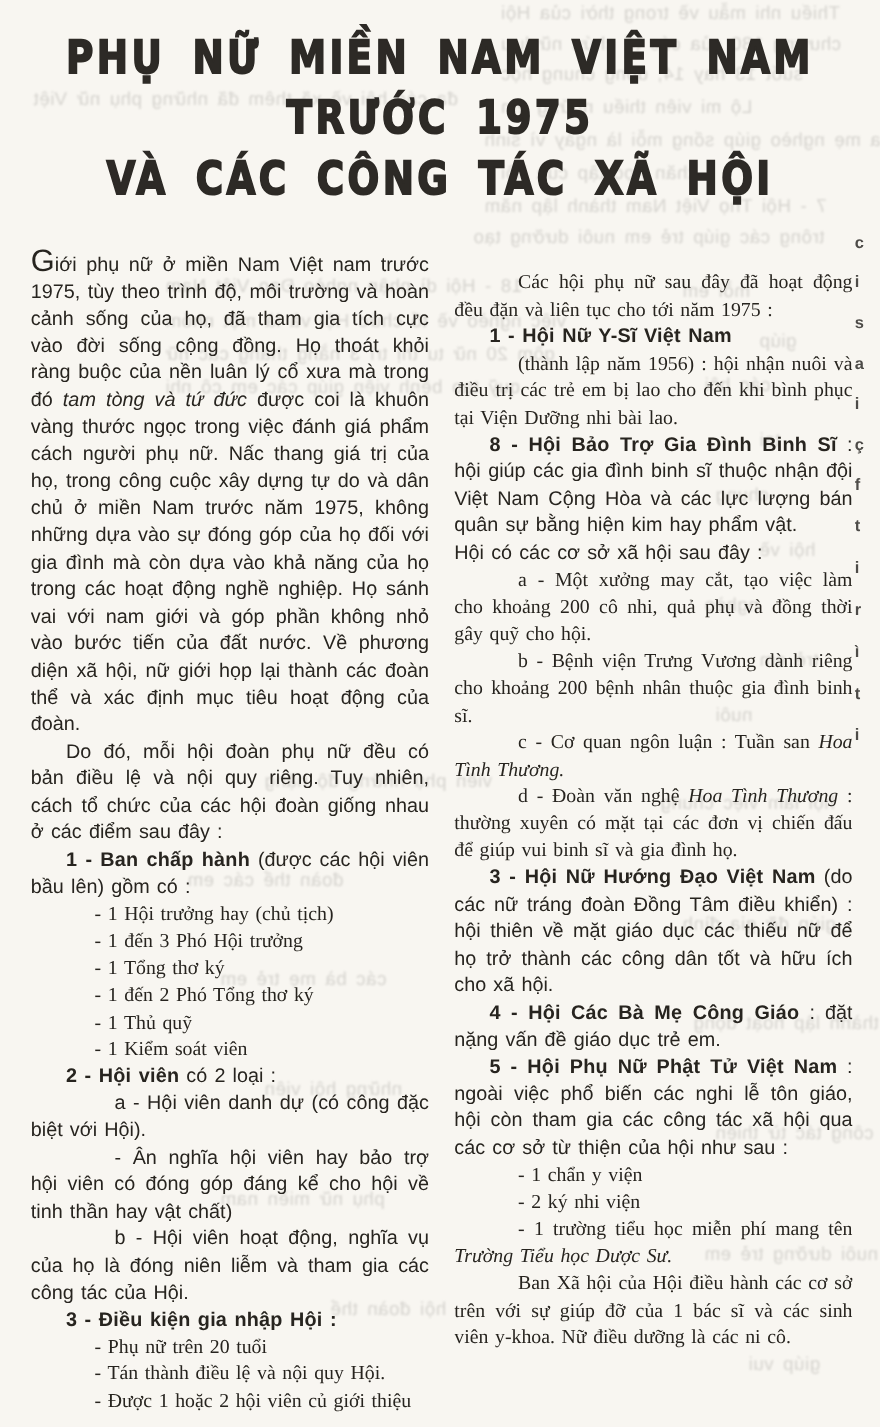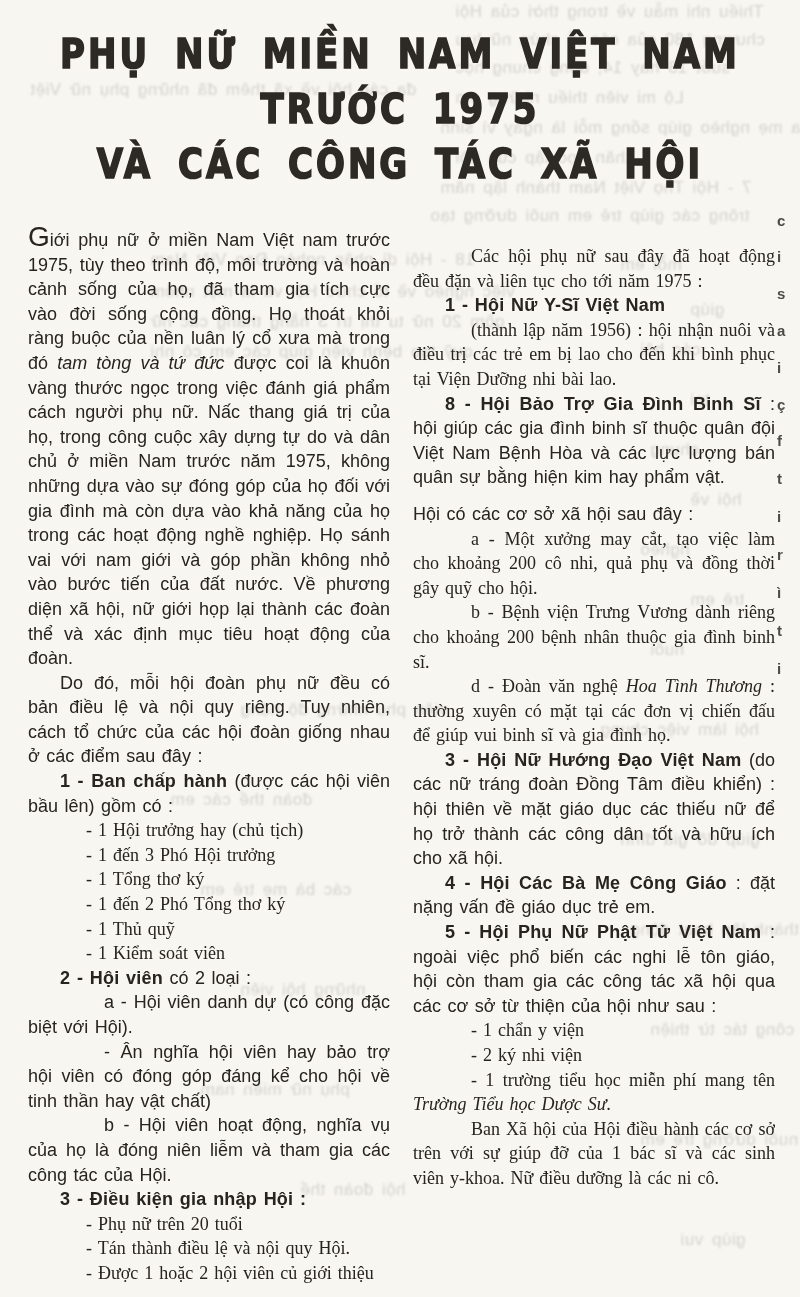--- a/index.html
+++ b/index.html
@@ -49,21 +49,21 @@
   .col-right{padding-top:21px;}
   .blk{
     margin:0;
     font-size:18px;line-height:24.6px;
     color:#27241f;
     text-align:justify;
     word-spacing:1.5px;
   }
   .blk b{font-weight:bold;letter-spacing:.2px;}
   .blk i{font-style:italic;}
-  .ind0{text-indent:0;margin-top:12px;}
+  .ind0{text-indent:0;}
   .ind1{text-indent:32px;}
   .ind2{text-indent:58px;font-family:Liberation Serif, serif;}
   .ind3{text-indent:76px;}
   .first{text-indent:0;}
   .first::first-letter{font-size:28px;line-height:1;}
 </style>
 </head>
 <body>
 
 <div class="page">
@@ -128,24 +128,25 @@
         <p class="blk ind3"><span>b - Hội viên hoạt động, nghĩa vụ của họ là đóng niên liễm và tham gia các công tác của Hội.</span></p>
         <p class="blk ind1"><b>3 - Điều kiện gia nhập Hội :</b></p>
         <p class="blk ind2"><span>- Phụ nữ trên 20 tuổi</span></p>
         <p class="blk ind2"><span>- Tán thành điều lệ và nội quy Hội.</span></p>
         <p class="blk ind2"><span>- Được 1 hoặc 2 hội viên củ giới thiệu</span></p>
       </div>
     <div class="col col-right" id="col-right">
         <p class="blk ind2"><span>Các hội phụ nữ sau đây đã hoạt động đều đặn và liên tục cho tới năm 1975 :</span></p>
         <p class="blk ind1"><b>1 - Hội Nữ Y-Sĩ Việt Nam</b></p>
         <p class="blk ind2"><span>(thành lập năm 1956) : hội nhận nuôi và điều trị các trẻ em bị lao cho đến khi bình phục tại Viện Dưỡng nhi bài lao.</span></p>
-        <p class="blk ind1"><b>8 - Hội Bảo Trợ Gia Đình Binh Sĩ</b><span> : hội giúp các gia đình binh sĩ thuộc quân đội Việt Nam Bệnh Hòa và các lực lượng bán quân sự bằng hiện kim hay phẩm vật.</span></p>
+        <p class="blk ind1"><b>8 - Hội Bảo Trợ Gia Đình Binh Sĩ</b><span> : hội giúp các gia đình binh sĩ thuộc nhận đội Việt Nam Cộng Hòa và các lực lượng bán quân sự bằng hiện kim hay phẩm vật.</span></p>
         <p class="blk ind0"><span>Hội có các cơ sở xã hội sau đây :</span></p>
         <p class="blk ind2"><span>a - Một xưởng may cắt, tạo việc làm cho khoảng 200 cô nhi, quả phụ và đồng thời gây quỹ cho hội.</span></p>
         <p class="blk ind2"><span>b - Bệnh viện Trưng Vương dành riêng cho khoảng 200 bệnh nhân thuộc gia đình binh sĩ.</span></p>
+        <p class="blk ind2"><span>c - Cơ quan ngôn luận : Tuần san </span><i>Hoa Tình Thương.</i></p>
         <p class="blk ind2"><span>d - Đoàn văn nghệ </span><i>Hoa Tình Thương</i><span> : thường xuyên có mặt tại các đơn vị chiến đấu để giúp vui binh sĩ và gia đình họ.</span></p>
         <p class="blk ind1"><b>3 - Hội Nữ Hướng Đạo Việt Nam</b><span> (do các nữ tráng đoàn Đồng Tâm điều khiển) : hội thiên về mặt giáo dục các thiếu nữ để họ trở thành các công dân tốt và hữu ích cho xã hội.</span></p>
         <p class="blk ind1"><b>4 - Hội Các Bà Mẹ Công Giáo</b><span> : đặt nặng vấn đề giáo dục trẻ em.</span></p>
         <p class="blk ind1"><b>5 - Hội Phụ Nữ Phật Tử Việt Nam</b><span> : ngoài việc phổ biến các nghi lễ tôn giáo, hội còn tham gia các công tác xã hội qua các cơ sở từ thiện của hội như sau :</span></p>
         <p class="blk ind2"><span>- 1 chẩn y viện</span></p>
         <p class="blk ind2"><span>- 2 ký nhi viện</span></p>
         <p class="blk ind2"><span>- 1 trường tiểu học miễn phí mang tên </span><i>Trường Tiểu học Dược Sư.</i></p>
         <p class="blk ind2"><span>Ban Xã hội của Hội điều hành các cơ sở trên với sự giúp đỡ của 1 bác sĩ và các sinh viên y-khoa. Nữ điều dưỡng là các ni cô.</span></p>
       </div>
   </div>

